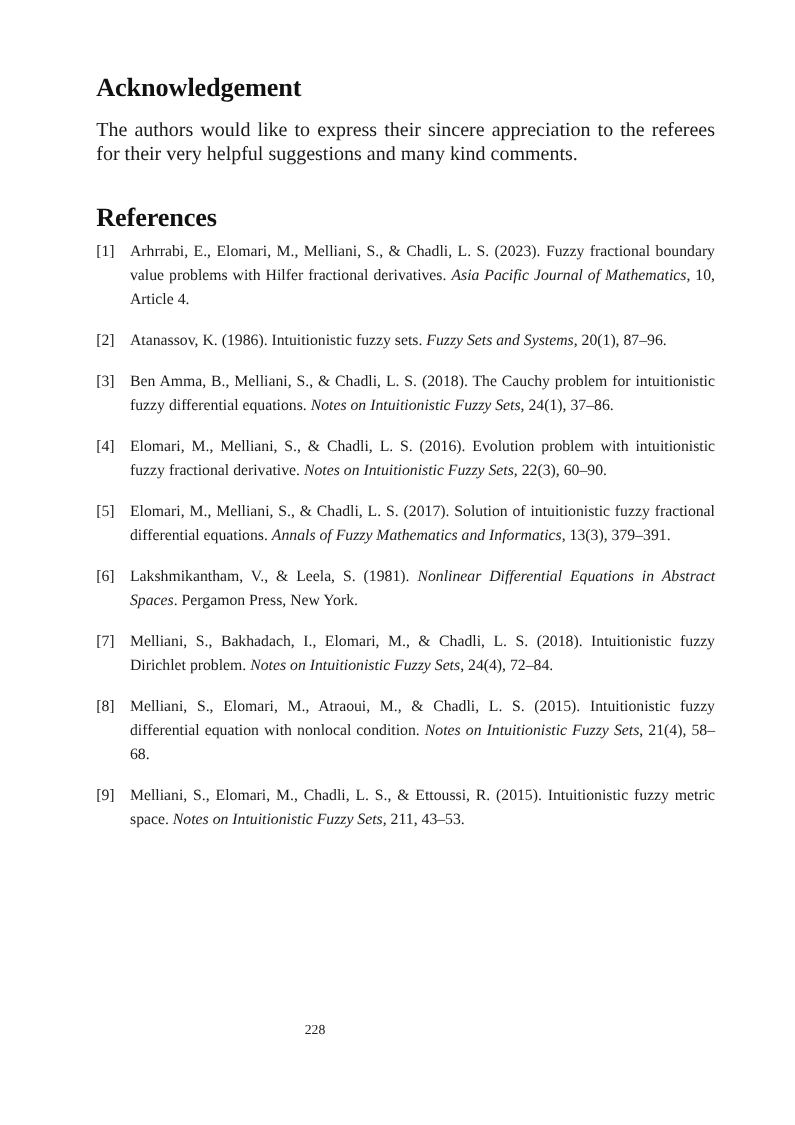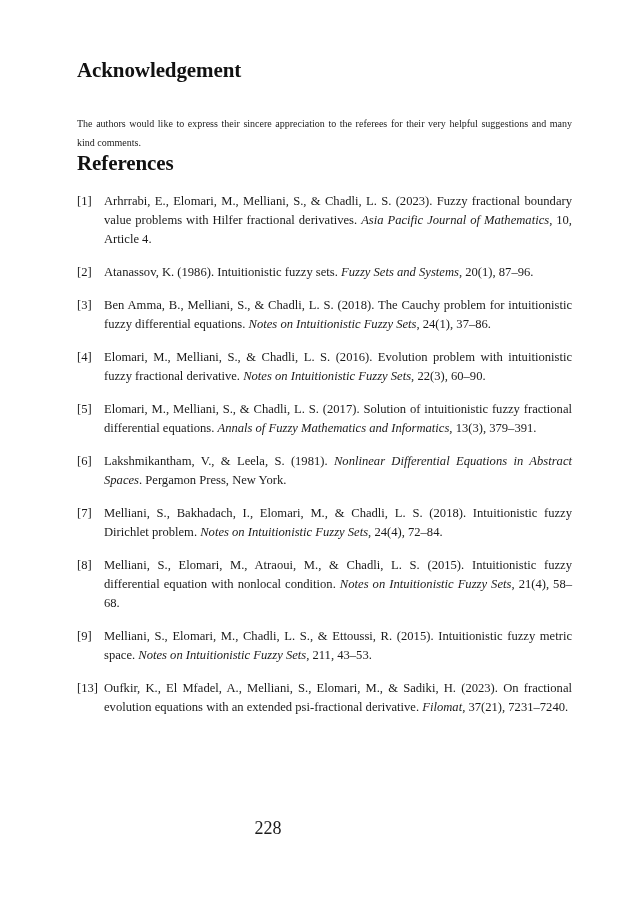--- a/index.html
+++ b/index.html
@@ -2,30 +2,30 @@
 <html><head>
 <meta charset="utf-8">
 <style>
   html, body { margin: 0; padding: 0; background: #ffffff; }
   body { width: 636px; height: 900px; position: relative; overflow: hidden;
          font-family: "Liberation Serif", "DejaVu Serif", serif; color: #1a1a1a; }
   .page { position: absolute; left: 77px; top: 0; width: 495px; }
   h2 { font-family: "Liberation Serif", serif; font-weight: bold; font-size: 21px;
        margin: 0; position: absolute; left: 0; color: #111; letter-spacing: -0.1px; }
   #ack-heading { top: 58px; }
-  #ref-heading { top: 151px; }
-  .ack-body { position: absolute; top: 104px; left: 0; width: 495px;
-              font-size: 10px; line-height: 19px; text-align: justify; }
+  #ref-heading { top: 162px; }
+  .ack-body { position: absolute; top: 79px; left: 0; width: 495px;
+              font-size: 16px; line-height: 19px; text-align: justify; }
   .refs { position: absolute; top: 192px; left: 0; width: 495px; }
   .ref { position: relative; padding-left: 27px; font-size: 12.6px; line-height: 19px;
          text-align: justify; margin-bottom: 14px; }
   .ref .num { position: absolute; left: 0; top: 0; }
   .ref i { }
-  .page-num { position: absolute; top: 818px; left: 16px; width: 504px; text-align: center;
-              font-size: 18px; }
+  .page-num { position: absolute; top: 818px; left: 0; width: 504px; text-align: center;
+              font-size: 11px; }
 </style>
 </head>
 <body>
 
 <div class="page">
   <h2 id="ack-heading">Acknowledgement</h2>
   <p class="ack-body">The authors would like to express their sincere appreciation to the referees for their very helpful suggestions and many kind comments.</p>
 
   <h2 id="ref-heading">References</h2>
 
@@ -59,20 +59,16 @@
       <span>Melliani, S., Bakhadach, I., Elomari, M., &amp; Chadli, L. S. (2018). Intuitionistic fuzzy Dirichlet problem. </span><i>Notes on Intuitionistic Fuzzy Sets</i><span>, 24(4), 72–84.</span>
     </div>
     <div class="ref">
       <span class="num">[8]</span>
       <span>Melliani, S., Elomari, M., Atraoui, M., &amp; Chadli, L. S. (2015). Intuitionistic fuzzy differential equation with nonlocal condition. </span><i>Notes on Intuitionistic Fuzzy Sets</i><span>, 21(4), 58–68.</span>
     </div>
     <div class="ref">
       <span class="num">[9]</span>
       <span>Melliani, S., Elomari, M., Chadli, L. S., &amp; Ettoussi, R. (2015). Intuitionistic fuzzy metric space. </span><i>Notes on Intuitionistic Fuzzy Sets</i><span>, 211, 43–53.</span>
     </div>
-    <div class="ref">
-      <span class="num">[13]</span>
-      <span>Oufkir, K., El Mfadel, A., Melliani, S., Elomari, M., &amp; Sadiki, H. (2023). On fractional evolution equations with an extended psi-fractional derivative. </span><i>Filomat</i><span>, 37(21), 7231–7240.</span>
-    </div>
   </div>
 </div>
 
 <div class="page-num">228</div>
 
 </body></html>

